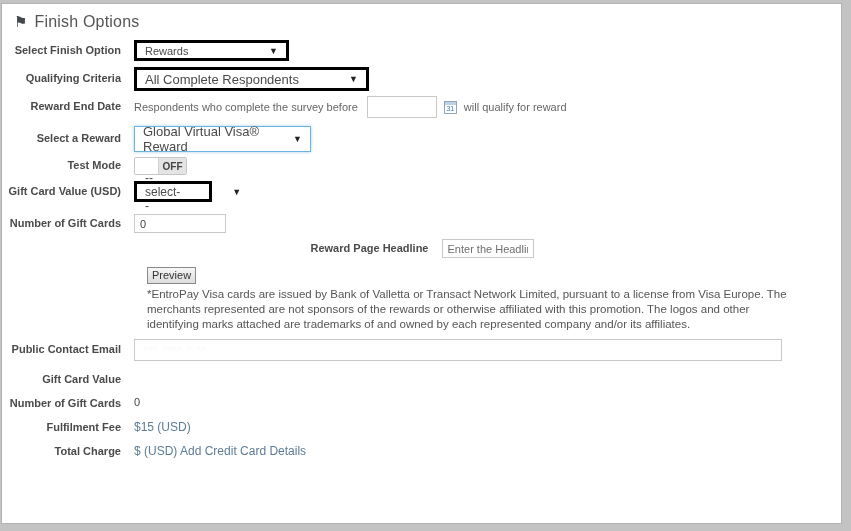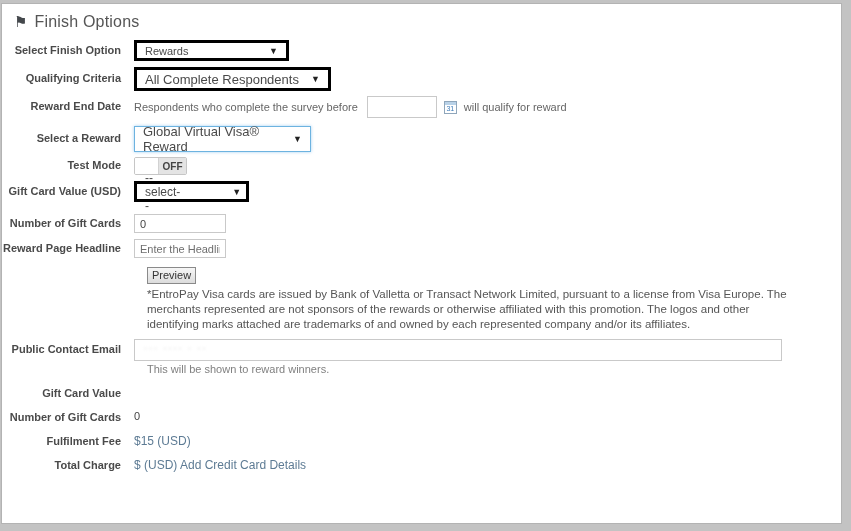--- a/index.html
+++ b/index.html
@@ -29,23 +29,23 @@
   .row.top-align { align-items:flex-start; }
   .row.top-align .lbl { padding-top:4px; }
 
   
   .sel {
     border:3px solid #000000; background:#fff; display:flex; align-items:center;
     justify-content:space-between; color:#4a4a4a; padding:0 8px; cursor:pointer;
   }
   .sel .arrow { font-size:9px; color:#222; margin-left:8px; }
   .sel-sm  { width:155px; height:21px; font-size:11px; }
-  .sel-md  { width:197px; height:24px; font-size:13px; }
+  .sel-md  { width:235px; height:24px; font-size:13px; }
   .sel-rw  { width:177px; height:26px; font-size:13px; border:1px solid #6db3e0; box-shadow:0 0 3px rgba(102,175,233,.6); }
-  .sel-gc  { width:115px;  height:21px; font-size:12px;gap:44px; }
+  .sel-gc  { width:78px;  height:21px; font-size:12px;gap:44px; }
 
   input[type="text"], textarea {
     border:1px solid #c9c9c9; font-family:"Liberation Sans", sans-serif;
     font-size:11px; color:#444; padding:2px 5px; background:#fff;
   }
   input::placeholder, textarea::placeholder { color:#6e6e6e; opacity:1; }
 
   .inline-note { font-size:11px; color:#666; }
   .date-input { width:70px; height:22px; margin:0 7px 0 9px; }
   .cal-icon {
@@ -151,38 +151,37 @@
         <span>--select--</span>
         <span class="arrow">▼</span>
       </div>
     </div>
 
     <div class="row">
       <div class="lbl">Number of Gift Cards</div>
       <input type="text" class="in-num" value="0" style="">
     </div>
 
-    <div class="row" style="margin-bottom:4px;">
+    <div class="row" style="margin-bottom:4px;justify-content:center;">
       <div class="lbl">Reward Page Headline</div>
       <input type="text" class="in-head" placeholder="Enter the Headline for the reward page" style="">
     </div>
 
 
     <button class="btn-preview">Preview</button>
 
     <p class="disclaimer">*EntroPay Visa cards are issued by Bank of Valletta or Transact Network Limited, pursuant to a license from Visa Europe. The merchants represented are not sponsors of the rewards or otherwise affiliated with this promotion. The logos and other identifying marks attached are trademarks of and owned by each represented company and/or its affiliates.</p>
 
     <div class="row top-align" style="margin-bottom:0;">
       <div class="lbl">Public Contact Email</div>
       <span class="email-wrap">
         <input type="text" class="in-email" value="" style="">
         <span class="email-redacted">··· ···· · ··</span>
       </span>
     </div>
-    <div class="helper">This will be shown to reward winners.</div>
 
     <div class="summary">
       <div class="srow">
         <div class="lbl">Gift Card Value</div>
         <div class="sval"></div>
       </div>
       <div class="srow">
         <div class="lbl">Number of Gift Cards</div>
         <div class="sval" style="color:#444;font-size:11px;">0</div>
       </div>

